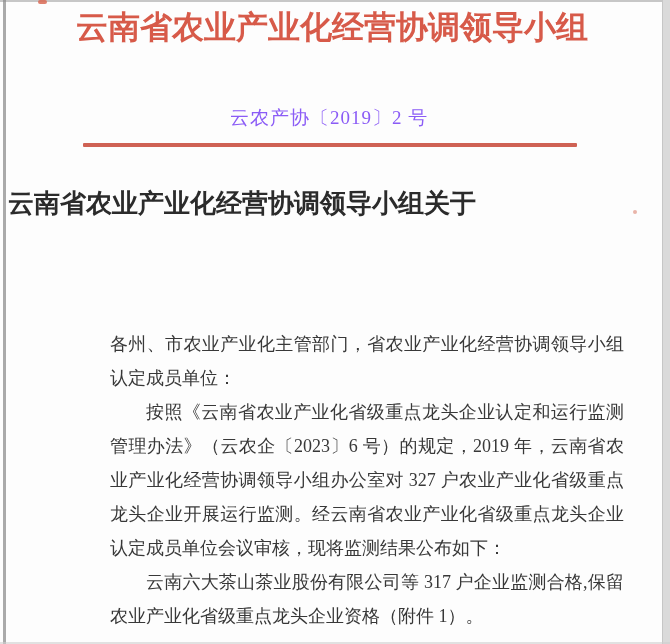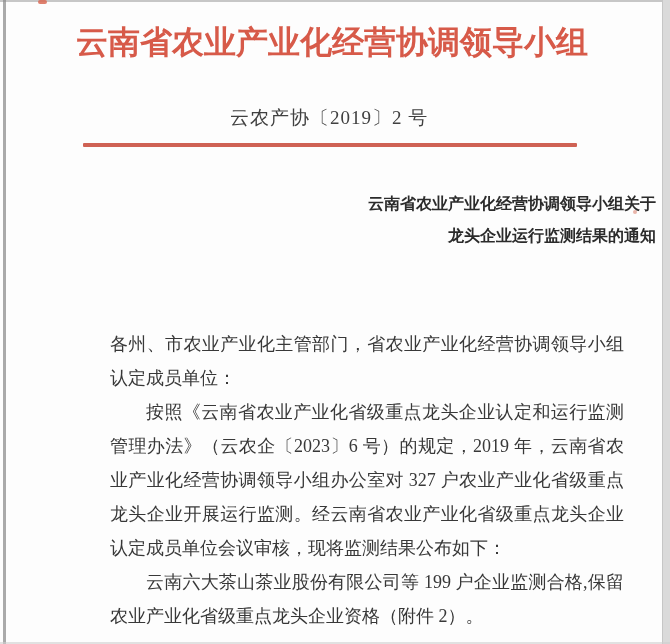--- a/index.html
+++ b/index.html
@@ -61,59 +61,59 @@
     background: #e09484;
     border-radius: 50%;
     opacity: 0.7;
   }
   
   .org-title {
     position: absolute;
     top: 2px;
     left: 8px;
     right: 14px;
-    margin: 16px;
+    margin: 1px;
     text-align: center;
     font-size: 32px;
     line-height: 48px;
     font-weight: bold;
     color: #d75a49;
     letter-spacing: 0px;
   }
   
   .doc-number {
     position: absolute;
     top: 105px;
     left: 0;
     right: 12px;
     text-align: center;
     font-size: 19px;
     line-height: 26px;
-    color: #404040;
+    color: #8b5cf6;
     letter-spacing: 1px;
   }
   
   .red-divider {
     position: absolute;
     left: 83px;
     top: 143px;
     width: 494px;
     height: 4px;
     background: #cf6254;
     border-radius: 1px;
   }
   
   .notice-title {
     position: absolute;
     top: 188px;
     left: 8px;
     right: 14px;
     margin: 0;
-    text-align: right;
-    font-size: 16px;
+    text-align: left;
+    font-size: 26px;
     line-height: 32px;
     font-weight: bold;
     color: #2b2b2b;
   }
   .notice-title span { display: block; }
   
   .doc-body {
     position: absolute;
     left: 86px;
     top: 327px;
@@ -143,20 +143,19 @@
 <div class="artifact-dot"></div>
 
 <h1 class="org-title">云南省农业产业化经营协调领导小组</h1>
 
 <div class="doc-number">云农产协〔2019〕2 号</div>
 
 <div class="red-divider"></div>
 
 <h2 class="notice-title">
   <span>云南省农业产业化经营协调领导小组关于</span>
-  <span>龙头企业运行监测结果的通知</span>
 </h2>
 
 <div class="doc-body">
   <p class="no-indent">各州、市农业产业化主管部门，省农业产业化经营协调领导小组认定成员单位：</p>
   <p>按照《云南省农业产业化省级重点龙头企业认定和运行监测管理办法》（云农企〔2023〕6 号）的规定，2019 年，云南省农业产业化经营协调领导小组办公室对 327 户农业产业化省级重点龙头企业开展运行监测。经云南省农业产业化省级重点龙头企业认定成员单位会议审核，现将监测结果公布如下：</p>
-  <p>云南六大茶山茶业股份有限公司等 199 户企业监测合格,保留农业产业化省级重点龙头企业资格（附件 2）。</p>
+  <p>云南六大茶山茶业股份有限公司等 317 户企业监测合格,保留农业产业化省级重点龙头企业资格（附件 1）。</p>
 </div>
 
 </body></html>

